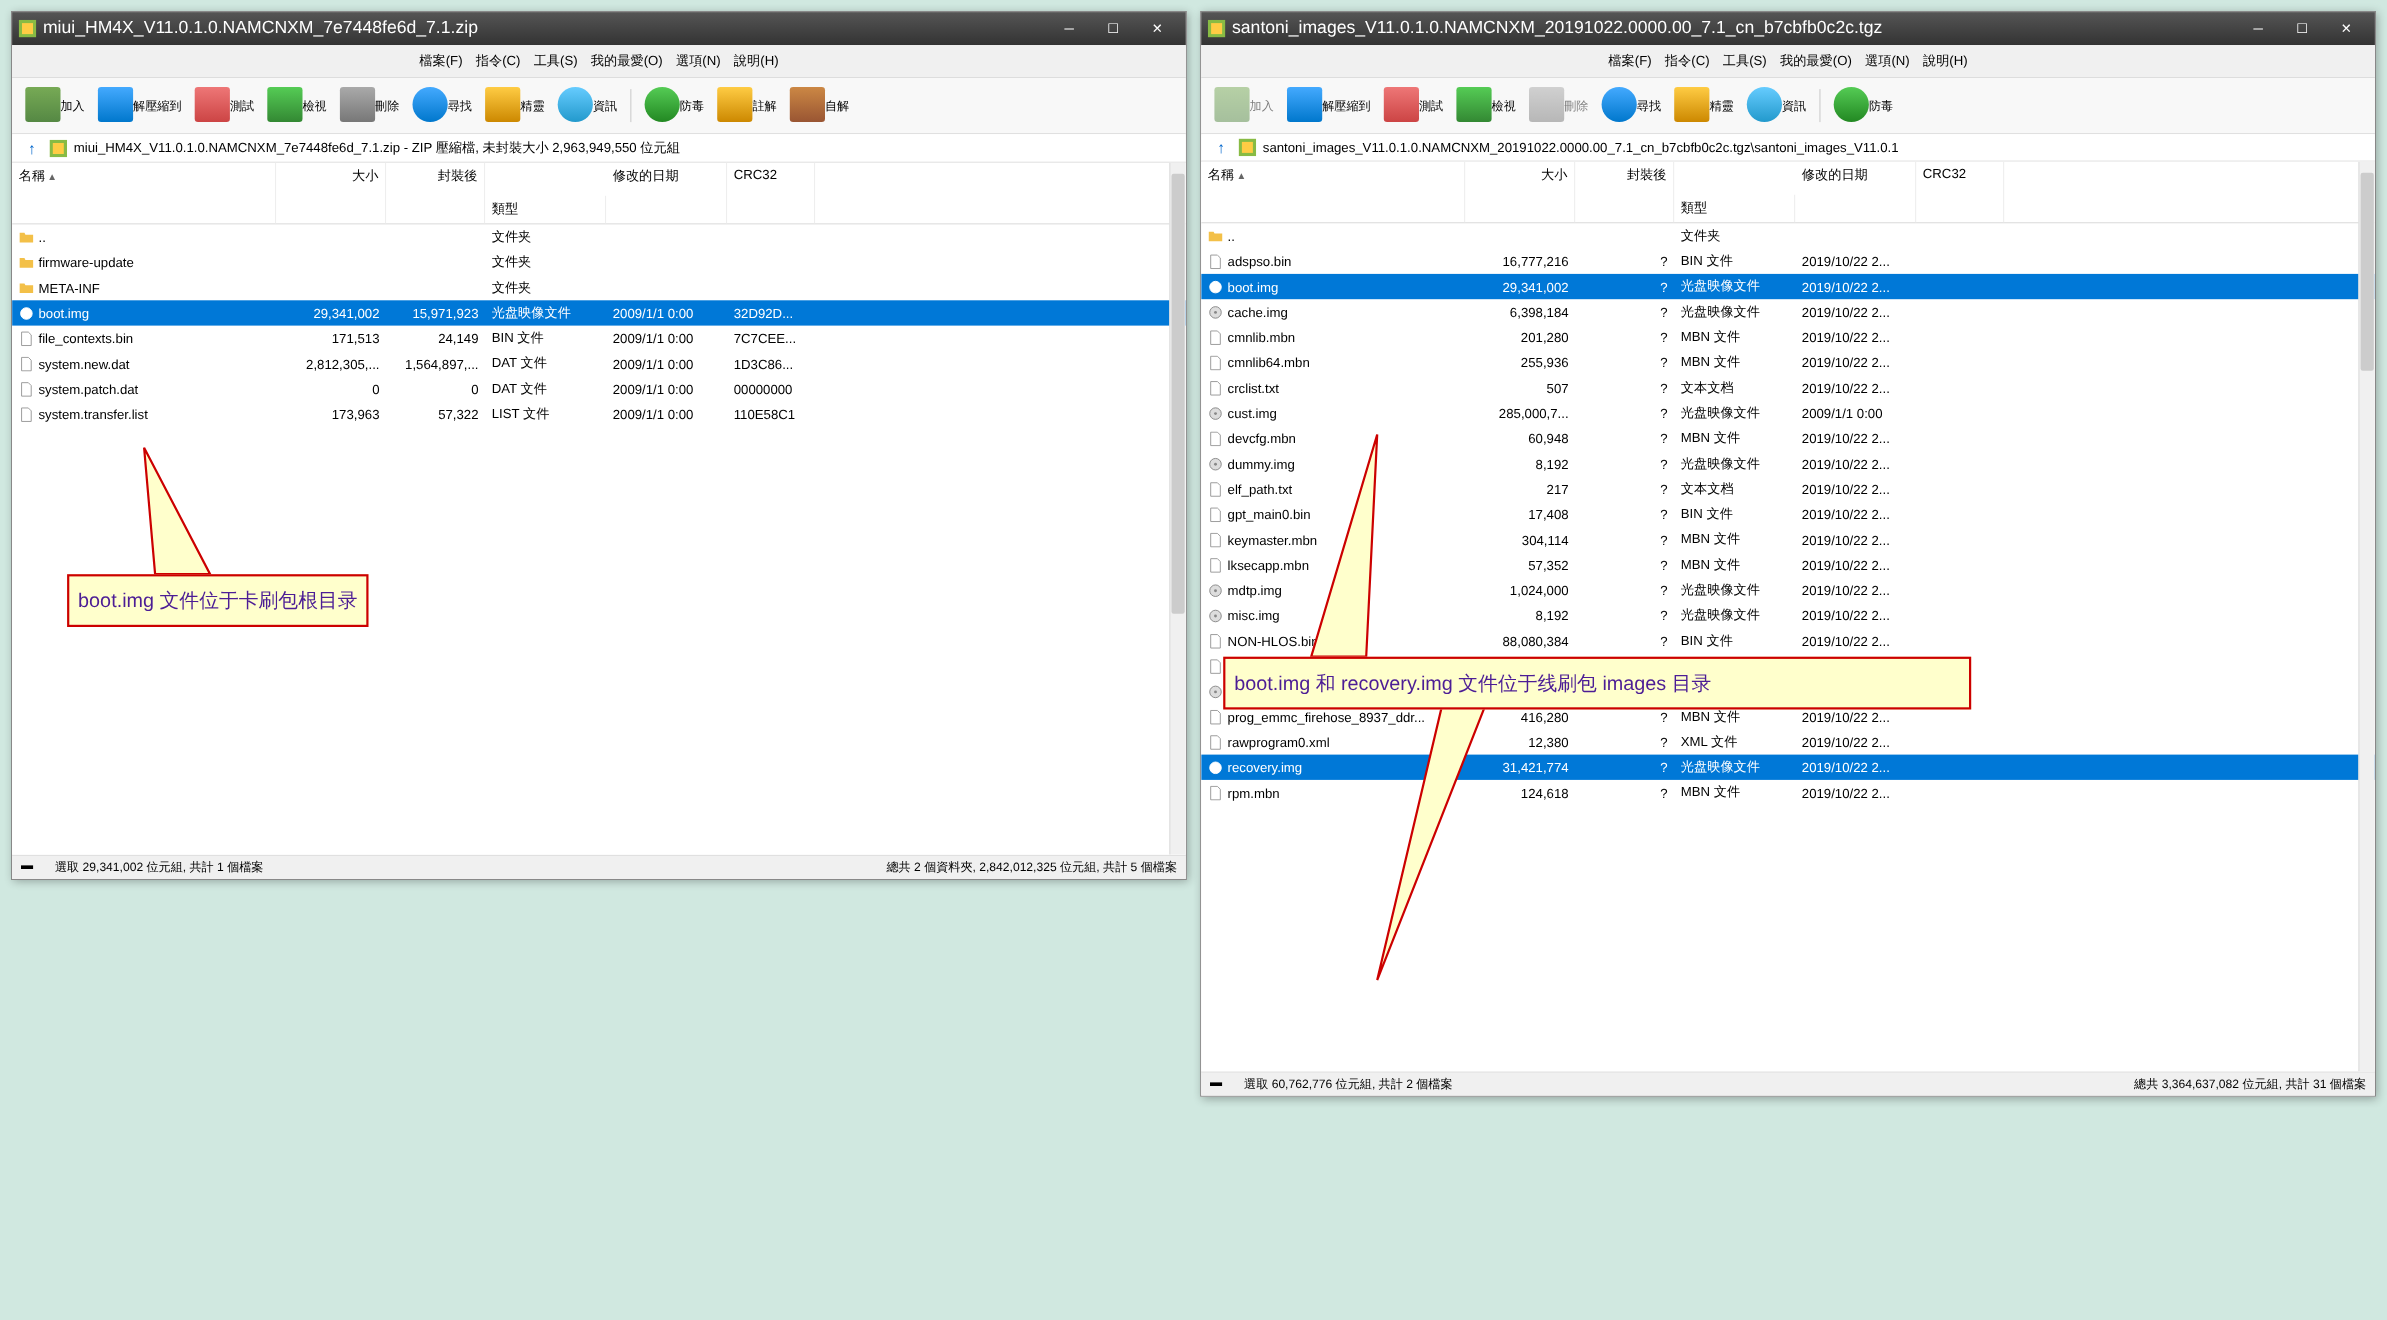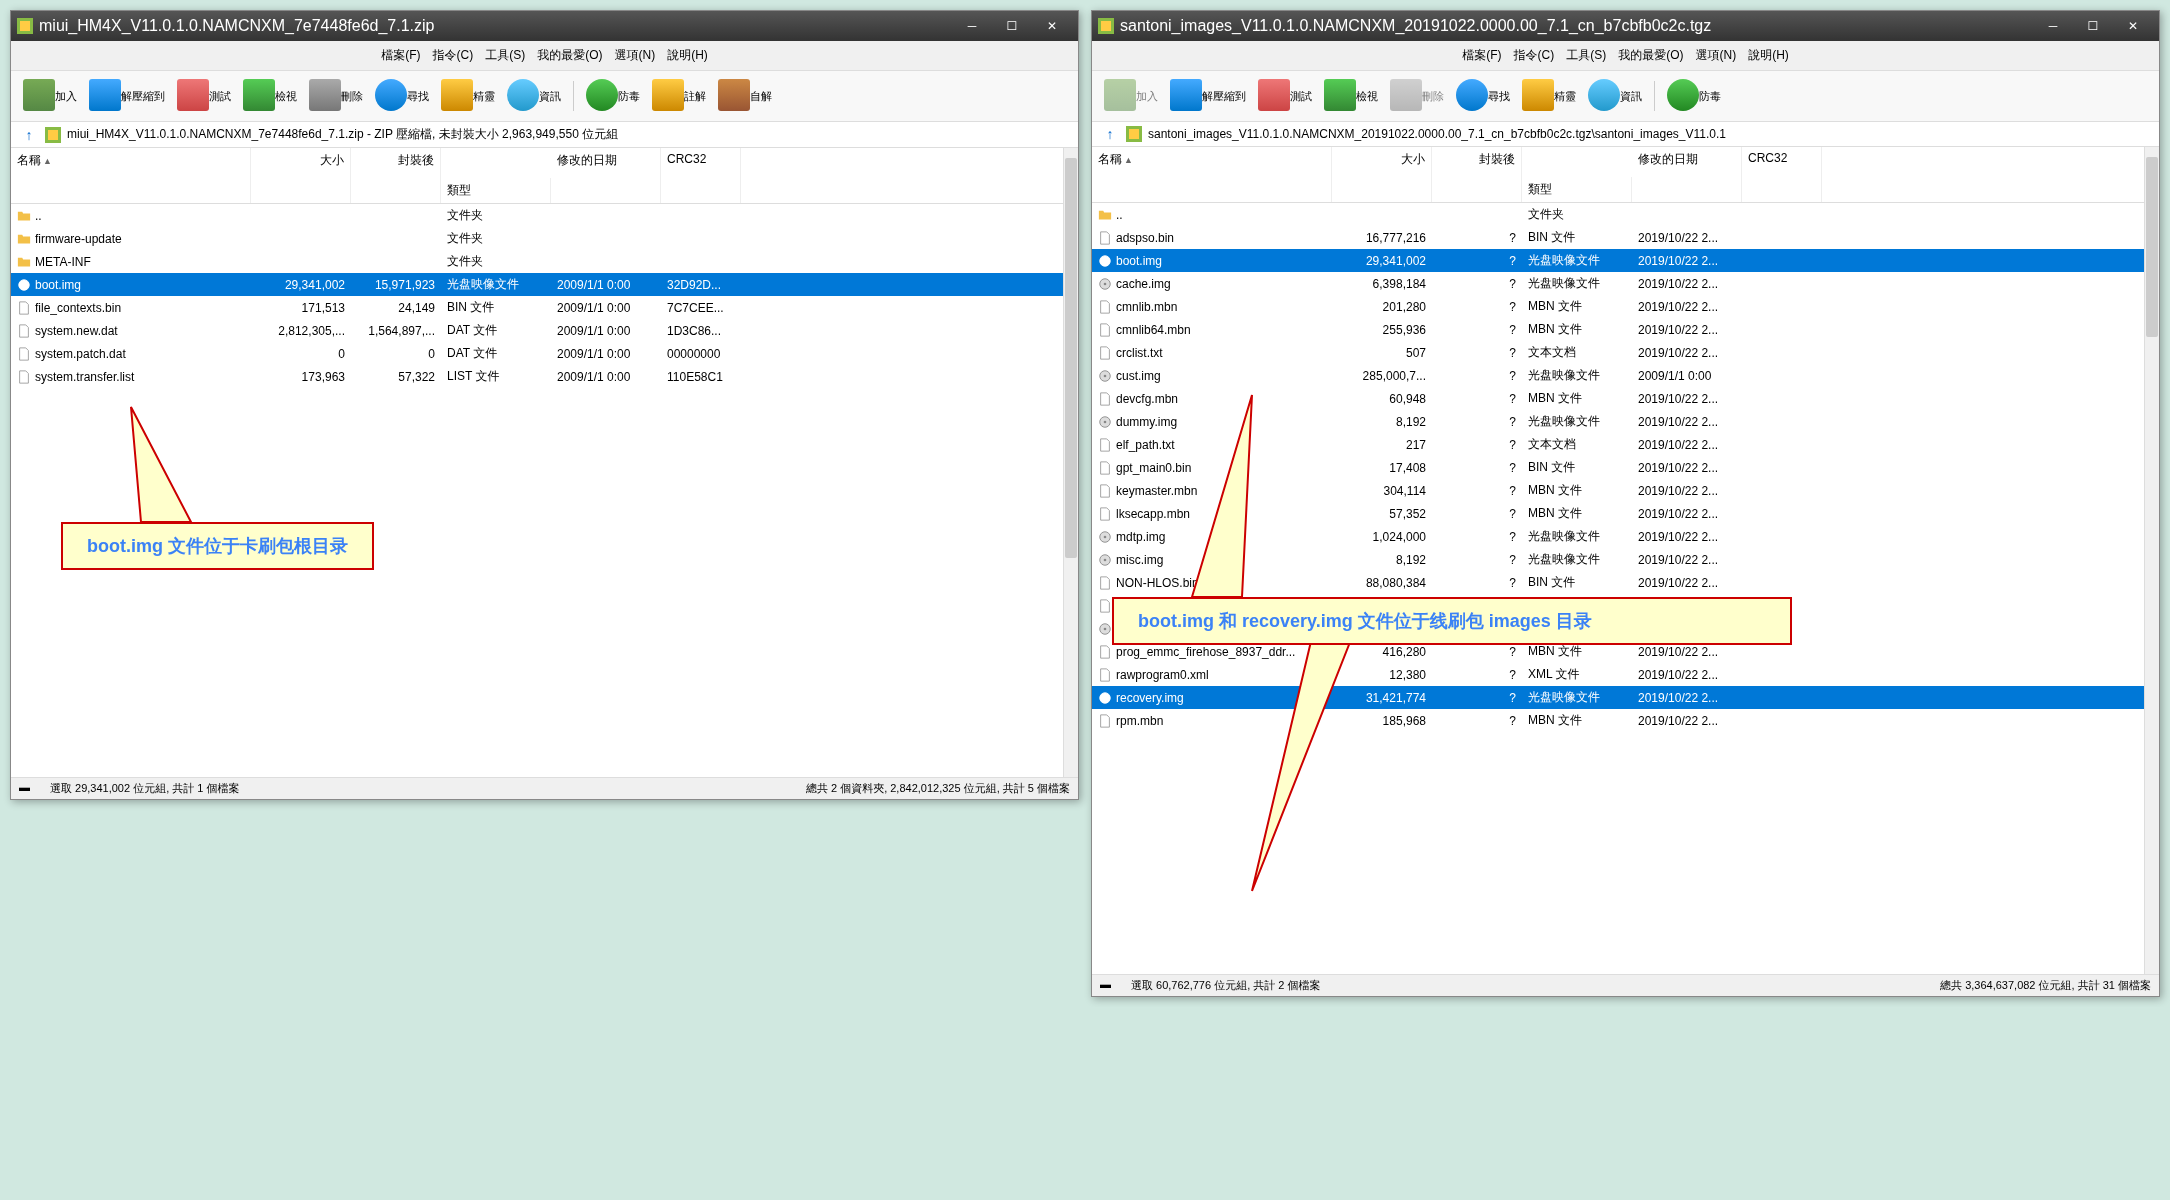--- a/index.html
+++ b/index.html
@@ -39,21 +39,21 @@
 .row .cell { padding: 2px 6px; font-size: 12px; white-space: nowrap; overflow: hidden; text-overflow: ellipsis; }
 .cell-name { flex: 0 0 240px; display: flex; align-items: center; gap: 4px; }
 .cell-size { flex: 0 0 100px; text-align: right; }
 .cell-packed { flex: 0 0 90px; text-align: right; }
 .cell-type { flex: 0 0 110px; }
 .cell-date { flex: 0 0 110px; }
 .cell-crc { flex: 0 0 80px; }
 .fileicon { width: 14px; height: 14px; flex-shrink: 0; }
 .statusbar { background: #f0f0f0; border-top: 1px solid #ddd; padding: 3px 8px; display: flex; font-size: 11px; gap: 20px; }
 .statusbar .statitem { white-space: nowrap; }
-.callout { position: absolute; border: 2px solid #c00; background: #ffffcc; color: #3b82f6; font-weight: bold; padding: 10px 24px; font-size: 18px; z-index: 10; }
+.callout { position: absolute; border: 2px solid #c00; background: #ffffcc; color: #4c1d95; font-weight: normal; padding: 10px 8px; font-size: 18px; z-index: 10; }
 .arrow { position: absolute; pointer-events: none; z-index: 9; }
 .scrolltrack { position: absolute; right: 0; top: 0; bottom: 0; width: 15px; background: #f0f0f0; border-left: 1px solid #ddd; }
 .scrollthumb { position: absolute; left: 1px; right: 1px; background: #ccc; border-radius: 2px; }
 
 
 .ti-add { background: linear-gradient(#7a5, #584); border-radius: 3px; }
 .ti-extract { background: linear-gradient(#4af, #07c); border-radius: 3px; }
 .ti-test { background: linear-gradient(#e77, #c44); border-radius: 3px; }
 .ti-view { background: linear-gradient(#5c5, #383); border-radius: 3px; }
 .ti-del { background: linear-gradient(#aaa, #777); border-radius: 3px; }
@@ -635,21 +635,21 @@
       <div class="cell cell-date">2019/10/22 2...</div>
       <div class="cell cell-crc"></div>
     </div>
           <div class="row ">
       <div class="cell cell-name">
               <svg class="fileicon" viewBox="0 0 16 16">
                 <path fill="#fff" stroke="#999" d="M3 1h7l3 3v11H3z"></path>
               </svg>
               <span>rpm.mbn</span>
             </div>
-      <div class="cell cell-size">185,968</div>
+      <div class="cell cell-size">124,618</div>
       <div class="cell cell-packed">?</div>
       <div class="cell cell-type">MBN 文件</div>
       <div class="cell cell-date">2019/10/22 2...</div>
       <div class="cell cell-crc"></div>
     </div>
         </div>
       <div class="scrolltrack">
           <div class="scrollthumb" style="top:10px;height:180px"></div>
         </div>
       <div class="callout" style="top:450px;left:20px;width:680px;">boot.img 和 recovery.img 文件位于线刷包 images 目录</div>

